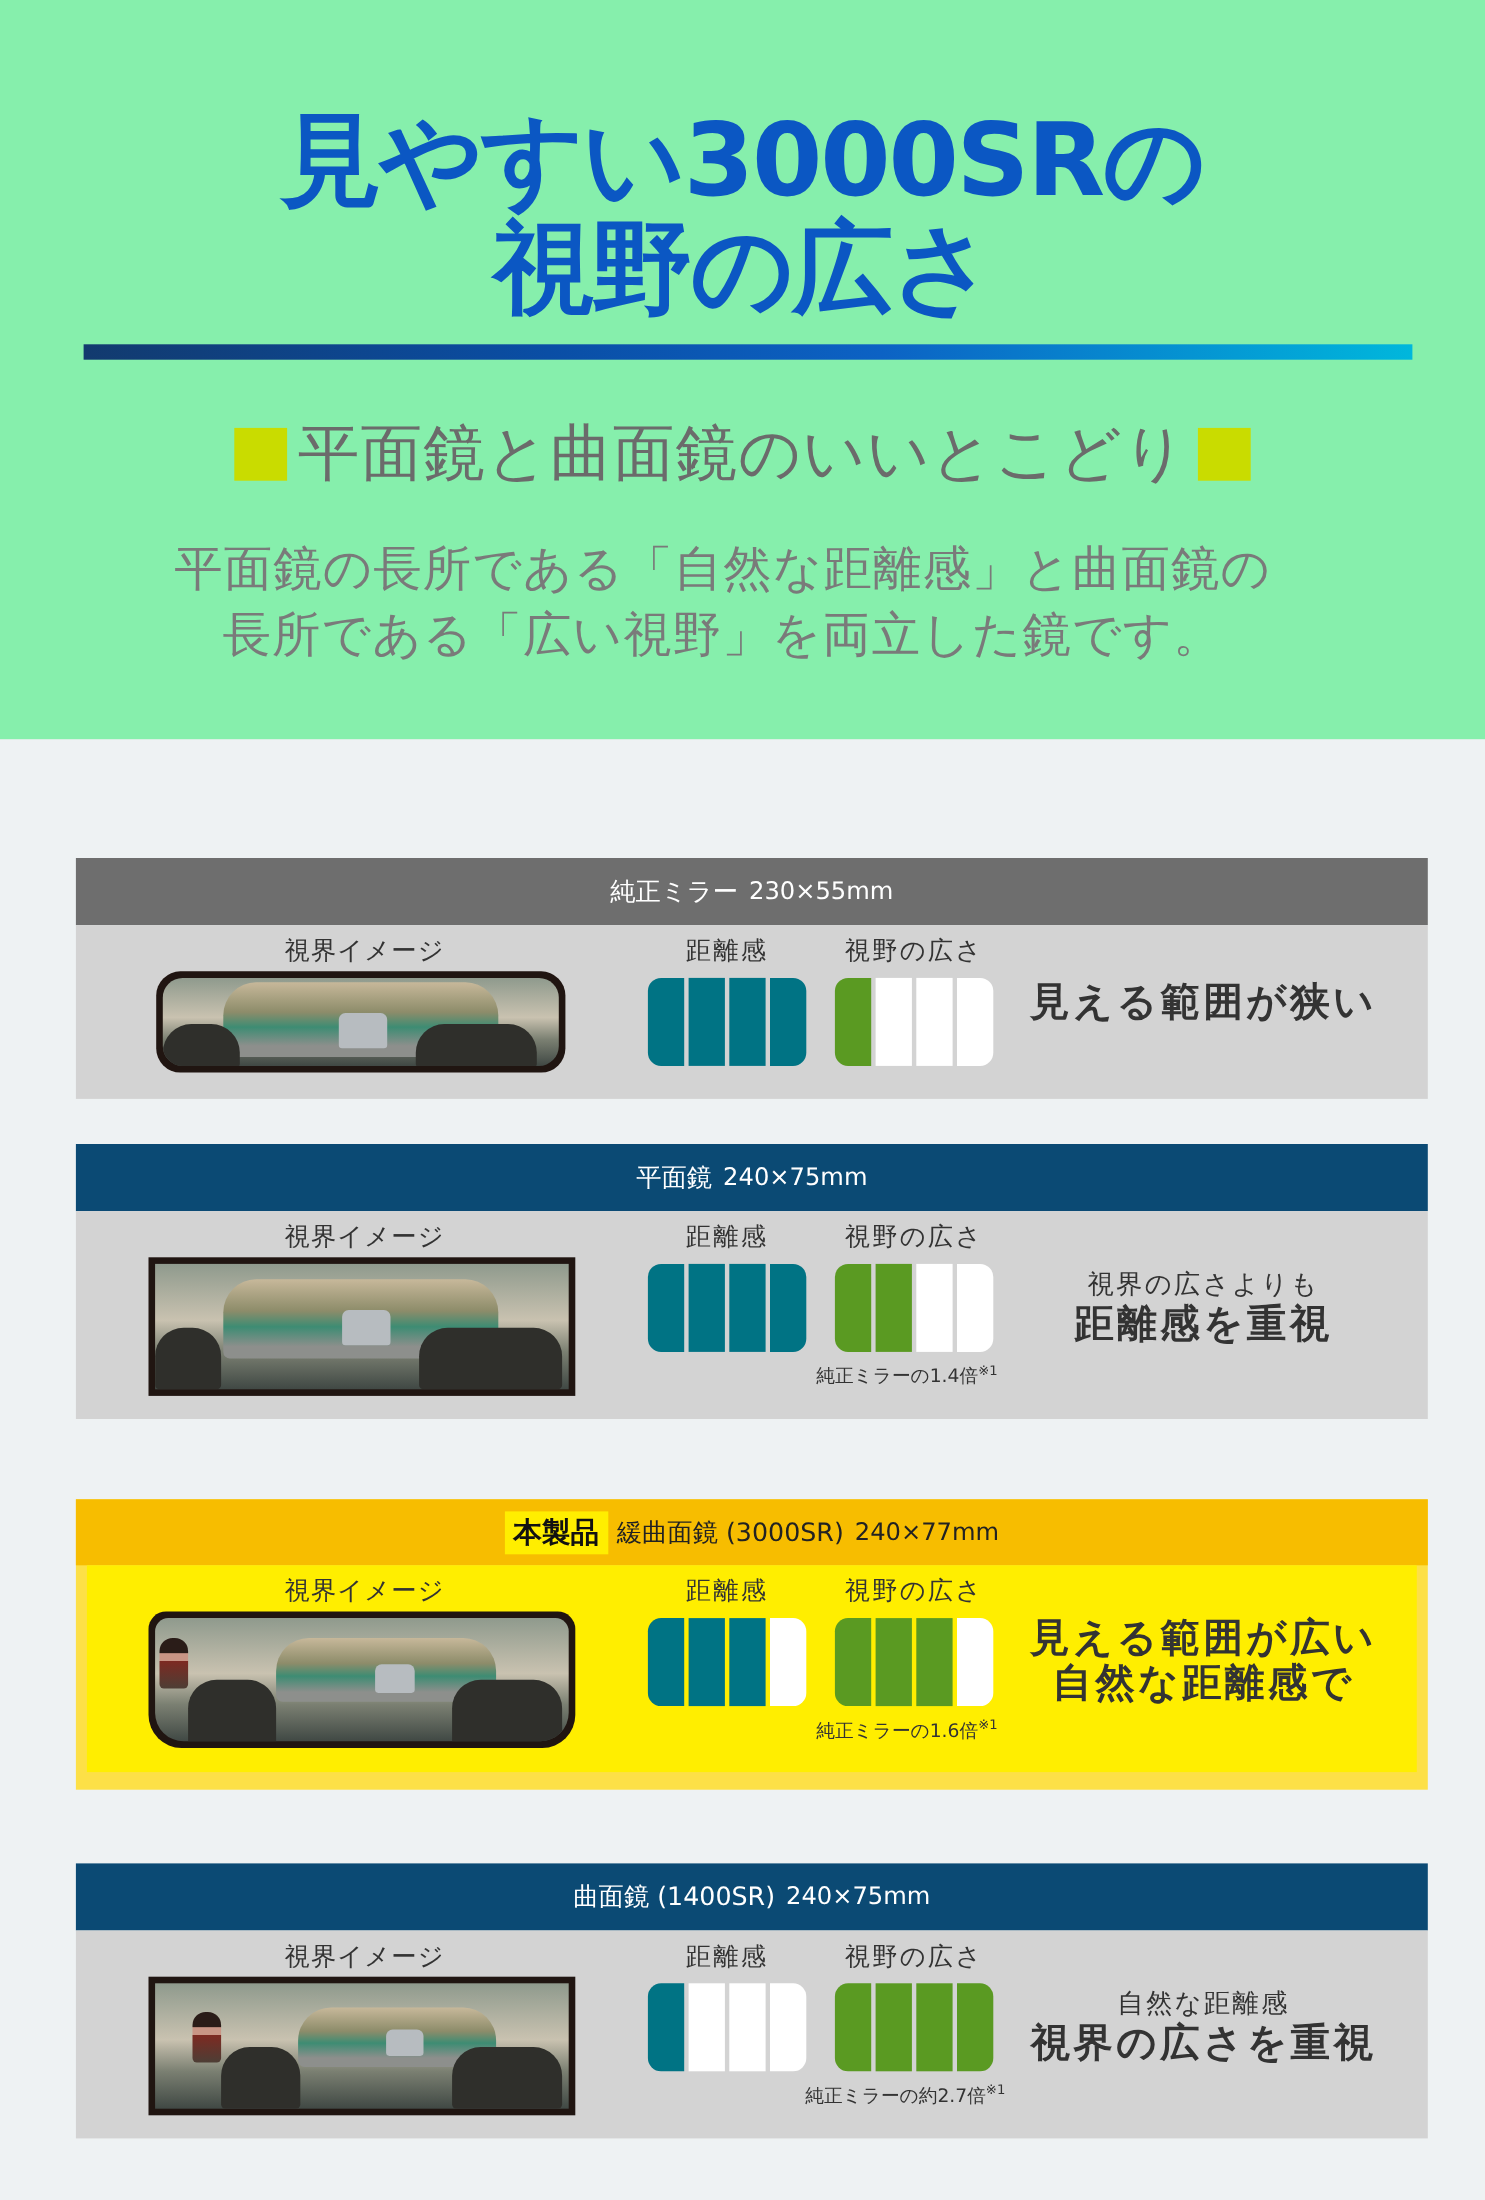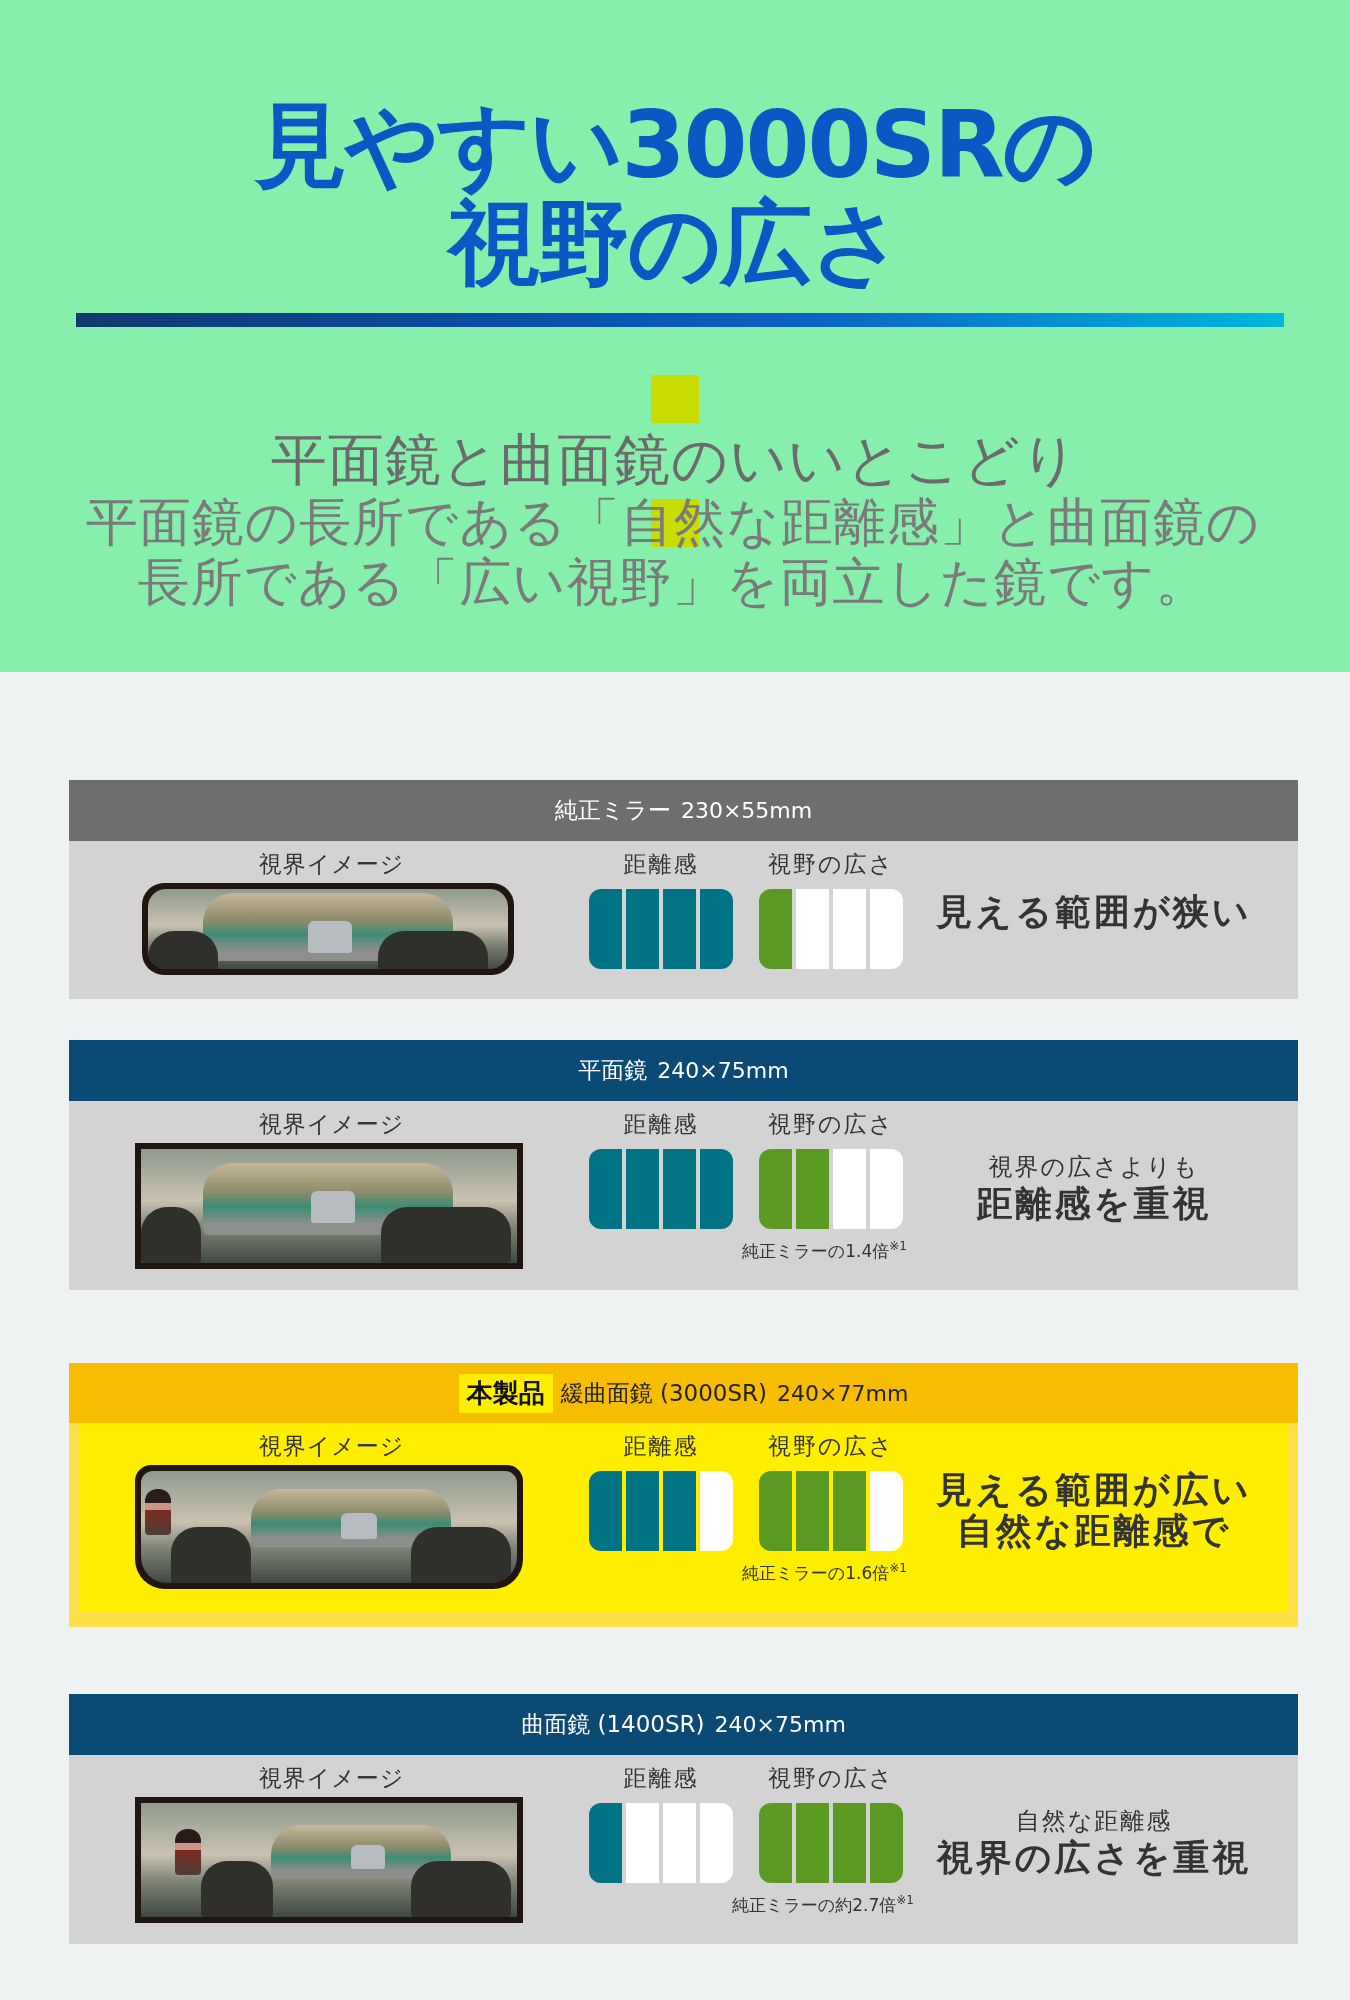--- a/index.html
+++ b/index.html
@@ -5,24 +5,24 @@
   * { box-sizing: border-box; margin: 0; padding: 0; }
   html, body { width: 1350px; height: 2000px; background: #eef2f3; overflow: hidden; }
   body { font-family: "DejaVu Sans", "Liberation Sans", sans-serif; position: relative; }
 
   .top { position: absolute; left: 0; top: 0; width: 1350px; height: 672px; background: #86efac; }
   .title { position: absolute; left: 0; width: 1350px; text-align: center; color: #0b57c3; font-weight: bold; font-size: 92px; letter-spacing: -2px; line-height: 1; }
   .title.l1 { top: 100px; }
   .title.l2 { top: 198px; }
   .rule { position: absolute; left: 76px; top: 313px; width: 1208px; height: 14px;
           background: linear-gradient(90deg, #123a6e 0%, #0a4ea5 35%, #0c62c4 60%, #00b7dc 100%); }
-  .subtitle { position: absolute; top: 375px; left: 0; width: 1350px; display: flex; justify-content: center; align-items: center; gap: 0; flex-direction: column; }
+  .subtitle { position: absolute; top: 375px; left: 0; width: 1350px; display: flex; justify-content: center; align-items: center; gap: 10px; }
   .sq { width: 48px; height: 48px; background: #c9dc00; display: inline-block; }
   .subtitle-text { font-size: 56px; color: #6b6b6b; letter-spacing: 1px; }
-  .desc { position: absolute; left: 16px; width: 1314px; text-align: center; font-size: 52px; color: #7a7a7a; letter-spacing: 1px; line-height: 1; }
+  .desc { position: absolute; left: 0; width: 1314px; text-align: center; font-size: 44px; color: #7a7a7a; letter-spacing: 1px; line-height: 1; }
   .desc.d1 { top: 496px; }
   .desc.d2 { top: 556px; }
 
   .card { position: absolute; left: 69px; width: 1229px; }
   .card-head { height: 61px; display: flex; align-items: center; justify-content: center; color: #ffffff; font-size: 23px; }
   .card-head .spec { margin-left: 10px; font-size: 22px; }
   .card-body { position: relative; background: #d3d3d3; }
   .gray .card-head { background: #6e6e6e; }
   .navy .card-head { background: #0b4a74; }
   .gold { background: #fde047; padding-bottom: 16px; }

